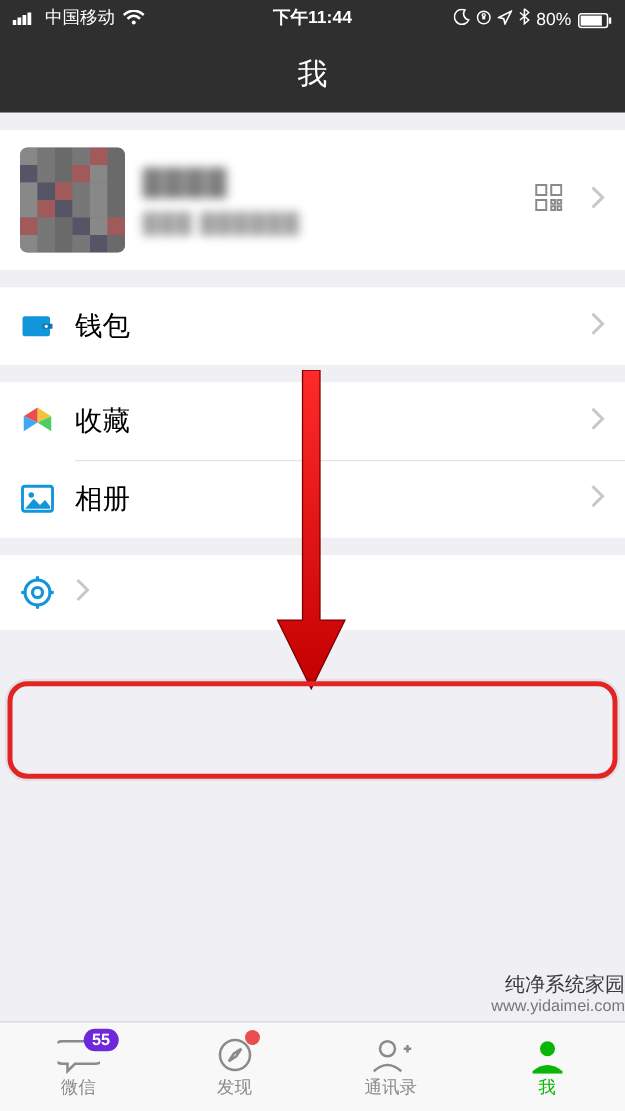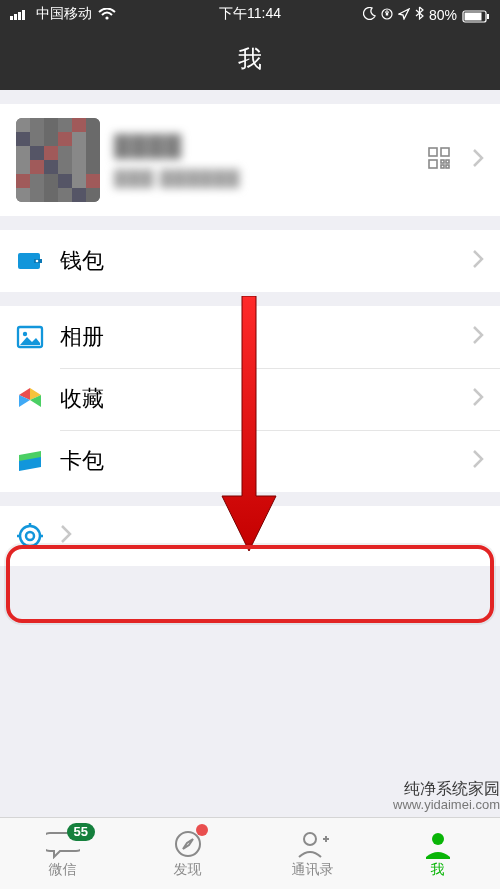--- a/index.html
+++ b/index.html
@@ -17,21 +17,21 @@
     height: 28px;
     background: #2f2f2f;
     color: #fff;
     display: flex;
     align-items: center;
     padding: 0 10px;
     font-size: 14px;
     gap: 32px;
   }
   .status-left { display: flex; align-items: center; gap: 6px; flex: 1; }
-  .status-center { flex: 1; text-align: center; font-weight: 400; }
+  .status-center { flex: 1; text-align: center; font-weight: 700; }
   .status-right { flex: 1; display: flex; align-items: flex-end; justify-content: flex-end; gap: 5px; }
   .signal-bars, .battery-svg, .wifi-svg { display: inline-flex; }
 
   
   .header {
     height: 62px;
     background: #2f2f2f;
     color: #fff;
     display: flex;
     align-items: center;
@@ -133,21 +133,21 @@
     gap: 2px;
     color: #8a8a8a;
     font-size: 14px;
     position: relative;
   }
   .tab.active { color: #09b507; }
   .badge {
     position: absolute;
     top: 5px;
     left: calc(50% + 4px);
-    background: #15803d;
+    background: #6d28d9;
     color: #fff;
     font-size: 13px;
     border-radius: 12px;
     padding: 1px 7px;
     line-height: 16px;
     font-weight: 600;
   }
   .dot-badge {
     position: absolute;
     top: 6px;
@@ -315,59 +315,47 @@
     <span class="chevron"><svg width="12" height="20" viewBox="0 0 12 20">
           <path d="M2 2 L10 10 L2 18" fill="none" stroke="#c8c8c8" stroke-width="2.5"></path>
         </svg></span>
   </div>
 </div>
 
 <div class="section">
   <div class="row">
     <span class="row-icon">
       <svg width="28" height="28" viewBox="0 0 28 28">
-          <rect x="2" y="4" width="24" height="20" rx="2" fill="none" stroke="#1296db" stroke-width="2.3"></rect>
-          <circle cx="9" cy="11" r="2.2" fill="#1296db"></circle>
-          <path d="M4 22 L11 14 L16 19 L20 15 L24 20 V22 Z" fill="#1296db"></path>
-        </svg>
-    </span>
-    <span class="row-label">相册</span>
-    <span class="chevron"><svg width="12" height="20" viewBox="0 0 12 20">
-          <path d="M2 2 L10 10 L2 18" fill="none" stroke="#c8c8c8" stroke-width="2.5"></path>
-        </svg></span>
-  </div>
-
-  <div class="row">
-    <span class="row-icon">
-      <svg width="28" height="28" viewBox="0 0 28 28">
           <path d="M14 3 L25 10 L25 22 L14 27 L3 22 L3 10 Z" fill="none"></path>
           <path d="M14 3 L25 10 L14 15 Z" fill="#f7c23c"></path>
           <path d="M14 3 L3 10 L14 15 Z" fill="#e94f4f"></path>
           <path d="M3 10 L3 22 L14 15 Z" fill="#3fa9f5"></path>
           <path d="M25 10 L25 22 L14 15 Z" fill="#4bcf64"></path>
         </svg>
     </span>
     <span class="row-label">收藏</span>
     <span class="chevron"><svg width="12" height="20" viewBox="0 0 12 20">
           <path d="M2 2 L10 10 L2 18" fill="none" stroke="#c8c8c8" stroke-width="2.5"></path>
         </svg></span>
   </div>
 
   <div class="row">
     <span class="row-icon">
       <svg width="28" height="28" viewBox="0 0 28 28">
-          <path d="M3 8 L25 4 V14 L3 18 Z" fill="#4bcf64"></path>
-          <path d="M3 14 L25 10 V20 L3 24 Z" fill="#1296db"></path>
-        </svg>
-    </span>
-    <span class="row-label">卡包</span>
+          <rect x="2" y="4" width="24" height="20" rx="2" fill="none" stroke="#1296db" stroke-width="2.3"></rect>
+          <circle cx="9" cy="11" r="2.2" fill="#1296db"></circle>
+          <path d="M4 22 L11 14 L16 19 L20 15 L24 20 V22 Z" fill="#1296db"></path>
+        </svg>
+    </span>
+    <span class="row-label">相册</span>
     <span class="chevron"><svg width="12" height="20" viewBox="0 0 12 20">
           <path d="M2 2 L10 10 L2 18" fill="none" stroke="#c8c8c8" stroke-width="2.5"></path>
         </svg></span>
   </div>
+
 
 </div>
 
 <div class="section">
   <div class="row">
     <span class="row-icon">
       <svg width="28" height="28" viewBox="0 0 28 28">
           <circle cx="14" cy="14" r="10" fill="none" stroke="#1296db" stroke-width="2.5"></circle>
           <circle cx="14" cy="14" r="4" fill="none" stroke="#1296db" stroke-width="2.5"></circle>
           <g stroke="#1296db" stroke-width="2.5">

